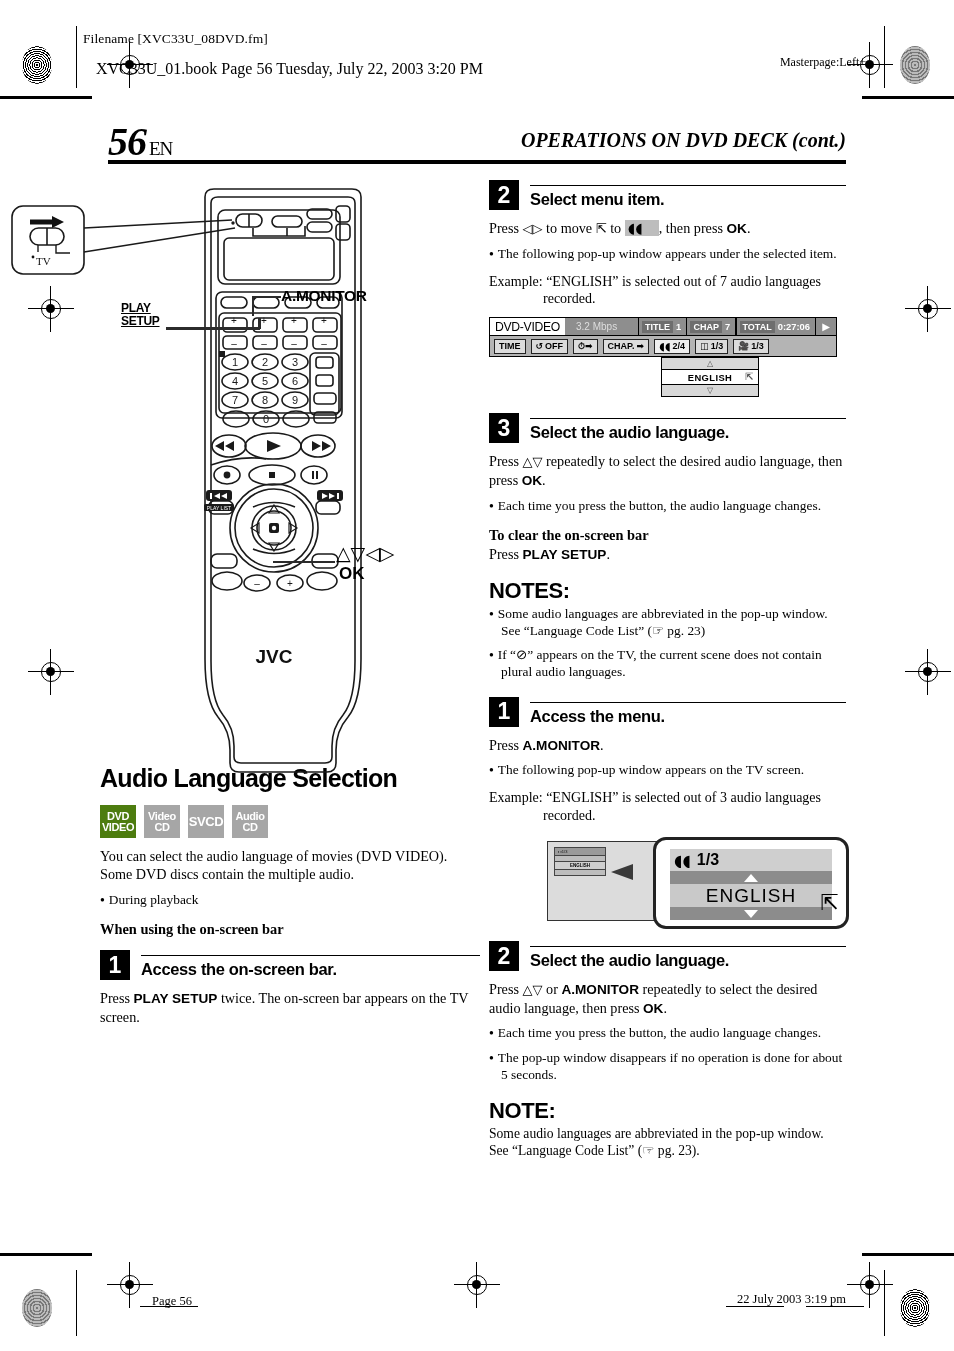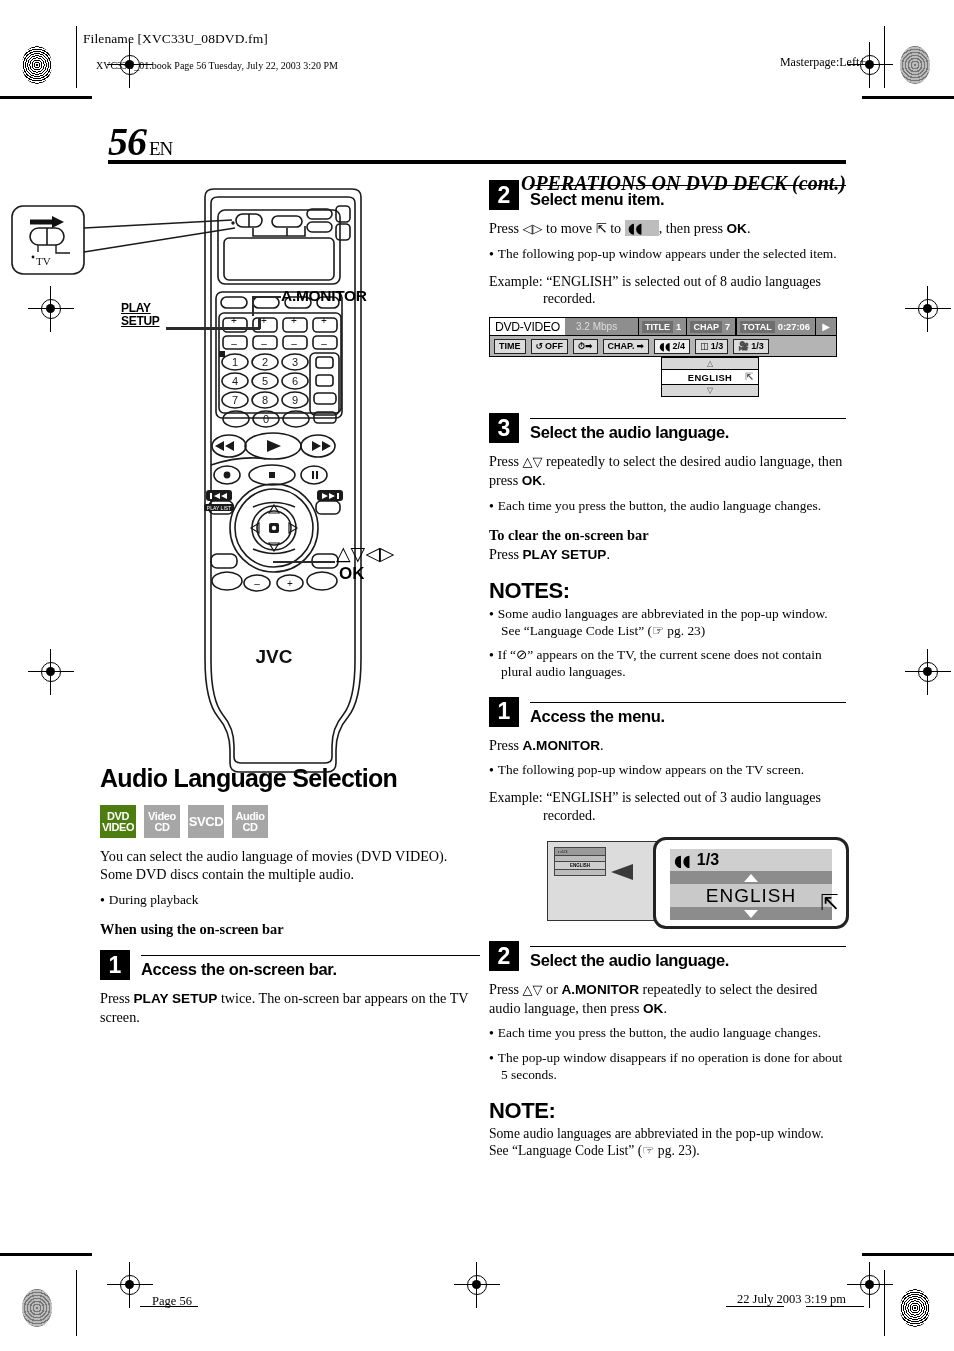--- a/index.html
+++ b/index.html
@@ -16,32 +16,32 @@
   .densdot{position:absolute;width:30px;height:38px;border-radius:50%;}
   .densdot.fine{background:repeating-radial-gradient(circle at 50% 50%,#000 0 1px,#fff 1px 2.2px);}
   .densdot.coarse{background:repeating-radial-gradient(circle at 50% 50%,#777 0 1.4px,#bbb 1.4px 3px);}
 
   .trimline{position:absolute;background:#000;}
 
   
   .hdr-rule-v{position:absolute;background:#000;width:1.2px;}
   .hdr-filename{position:absolute;left:83px;top:31px;font-size:13.5px;
        font-family:"Liberation Serif",serif;letter-spacing:.1px;}
-  .hdr-bookline{position:absolute;left:96px;top:60px;font-size:10px;
+  .hdr-bookline{position:absolute;left:96px;top:60px;font-size:16px;
        font-family:"Liberation Serif",serif;}
   .hdr-master{position:absolute;right:88px;top:55px;font-size:12px;
        font-family:"Liberation Serif",serif;}
 
   
   .pagenum{position:absolute;left:108px;top:118px;font-size:40px;font-weight:bold;
        font-style:italic;font-family:"Liberation Serif",serif;letter-spacing:-1px;}
   .pagenum .en{font-size:19px;font-style:normal;font-weight:normal;
        font-family:"Liberation Serif",serif;margin-left:3px;}
   .chaptitle{position:absolute;right:108px;top:129px;font-size:20px;font-weight:bold;
-       font-style:italic;font-family:"Liberation Serif",serif;white-space:nowrap;margin-top:43px;}
+       font-style:italic;font-family:"Liberation Serif",serif;white-space:nowrap;}
   .titlerule{position:absolute;left:108px;top:160px;width:738px;height:4px;background:#000;}
 
   
   .colL{position:absolute;left:100px;top:176px;width:380px;}
   .colR{position:absolute;left:489px;top:176px;width:357px;}
 
   
   .step{position:relative;margin-top:4px;}
   .step-top{display:flex;align-items:flex-end;}
   .step-num{width:30px;height:30px;background:#000;color:#fff;font-size:23px;
@@ -426,21 +426,21 @@
   <div class="step">
     <div class="step-top">
       <div class="step-num">2</div>
       <div class="step-right">
         <div class="step-rule"></div>
         <div class="step-title">Select menu item.</div>
       </div>
     </div>
     <div class="body-txt"><span>Press </span><span class="arrowkey">◁▷</span><span> to move </span><span class="arrowkey">⇱</span><span> to </span><span style="background:#bdbdbd;padding:0 16px 0 3px;font-family:'DejaVu Sans',sans-serif;font-weight:bold;">◖◖</span><span>, then press </span><b>OK</b><span>.</span></div>
     <div class="bul">The following pop-up window appears under the selected item.</div>
-    <div class="ex"><span>Example:</span> <span>“ENGLISH” is selected out of 8 audio languages</span><span class="ind">recorded.</span></div>
+    <div class="ex"><span>Example:</span> <span>“ENGLISH” is selected out of 7 audio languages</span><span class="ind">recorded.</span></div>
 
     <div class="osd">
       <div class="osd-row">
         <div class="osd-white">DVD-VIDEO</div>
         <div class="osd-mbps">3.2 Mbps</div>
         <div style="flex:1"></div>
         <div class="osd-sep"></div>
         <div class="osd-cell">
           <span class="osd-tag">TITLE</span>
           <span class="osd-val">1</span>

